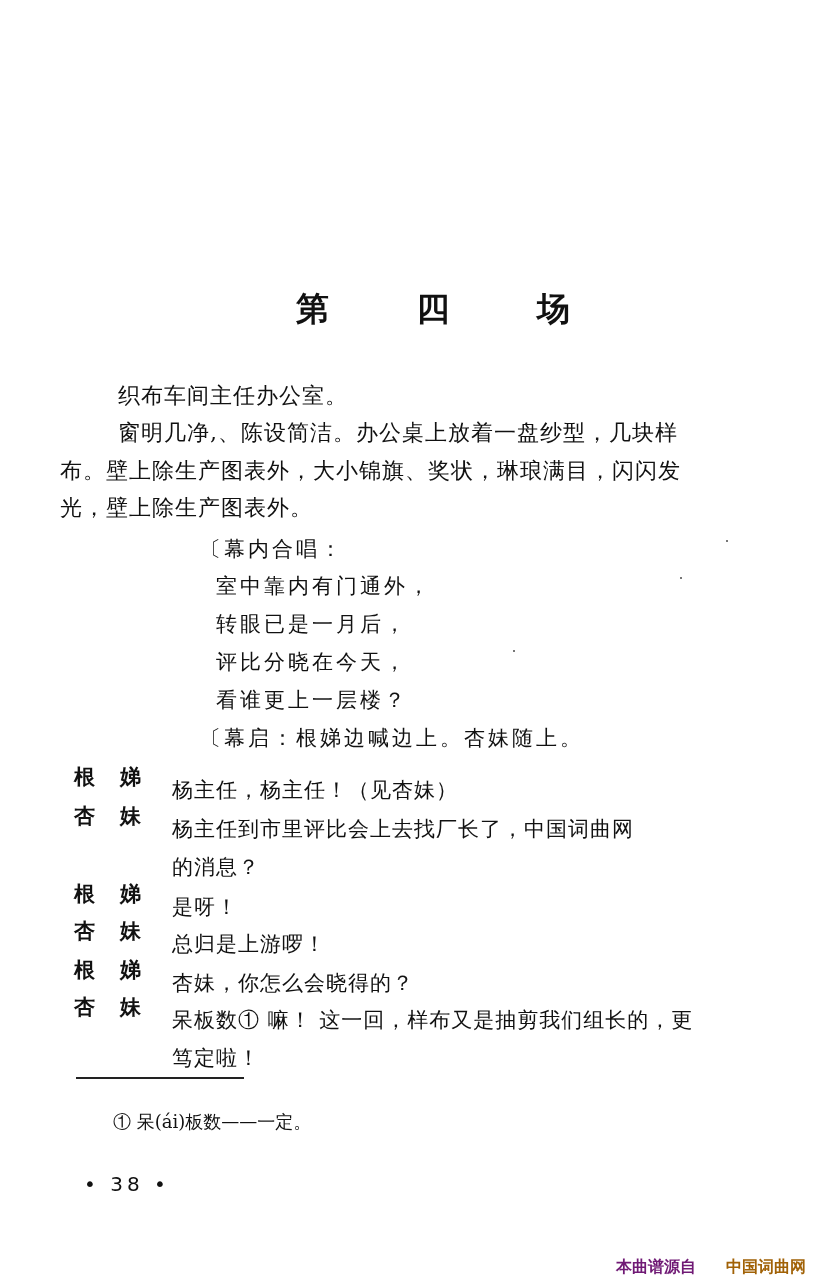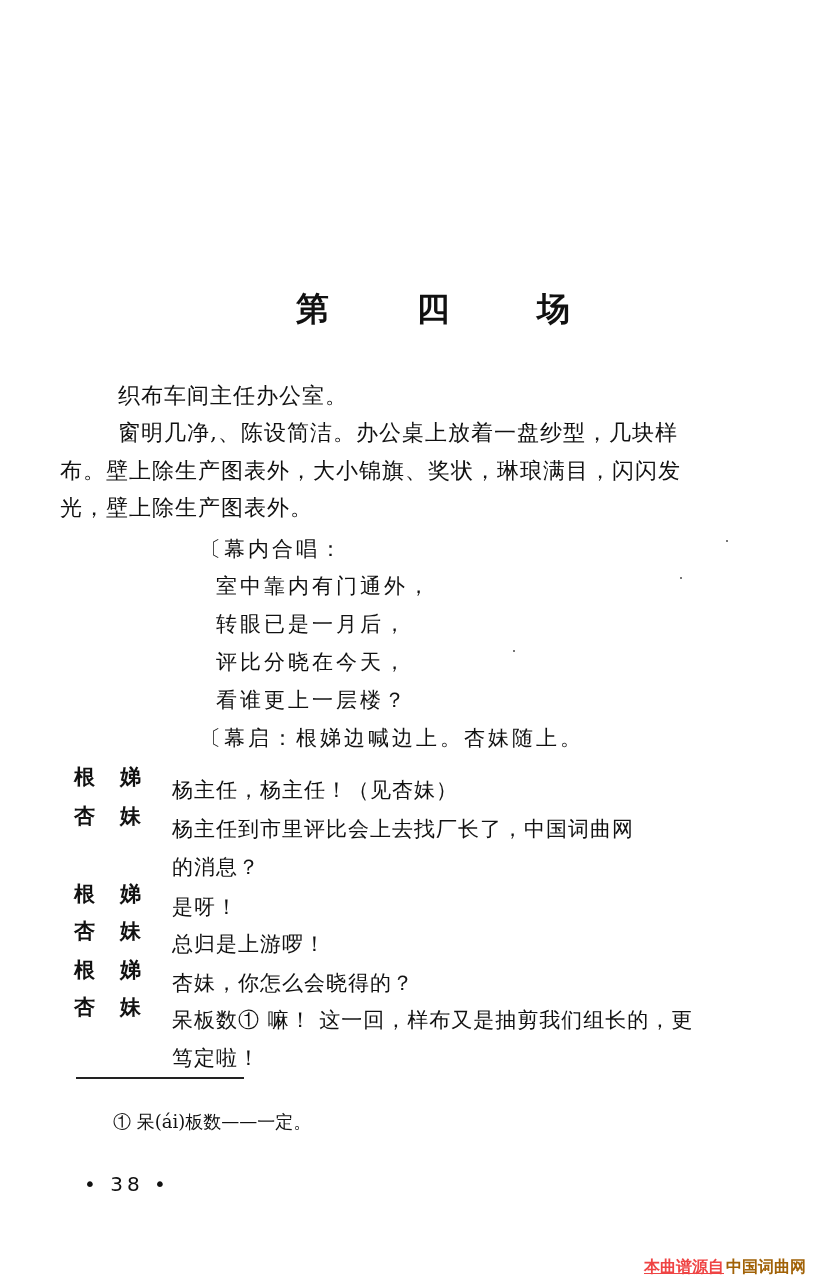--- a/index.html
+++ b/index.html
@@ -18,21 +18,21 @@
     .spk {
       left: 74px; font-size: 21px; font-weight: bold; font-family: "DejaVu Sans", sans-serif;
       letter-spacing: 0;
     }
     .spk span { display: inline-block; width: 46px; }
     .line { left: 172px; font-size: 21px; letter-spacing: 1px; margin-top: 13px; }
     .footrule { left: 76px; top: 1077px; width: 168px; height: 0; border-top: 2px solid #222; }
     .footnote { left: 113px; top: 1086px; font-size: 18px; margin-top: 24px; }
     .pagenum { left: 84px; top: 1172px; font-size: 20px; font-family: "DejaVu Sans", sans-serif; letter-spacing: 4px; }
     .watermark { top: 1257px; font-size: 16px; font-weight: bold; font-family: "DejaVu Sans", sans-serif; }
-    .wm1 { left: 644px; color: #ef4444; text-decoration: underline; }
+    .wm1 { left: 616px; color: #701a75; }
     .wm2 { left: 726px; }
     .speck { position: absolute; width: 2px; height: 2px; background: #777; }
   </style>
 </head>
 <body>
 
 <div>
   <div class="abs title">第 四 场</div>
 
   <div class="abs para" style="top:381px">织布车间主任办公室。</div>

